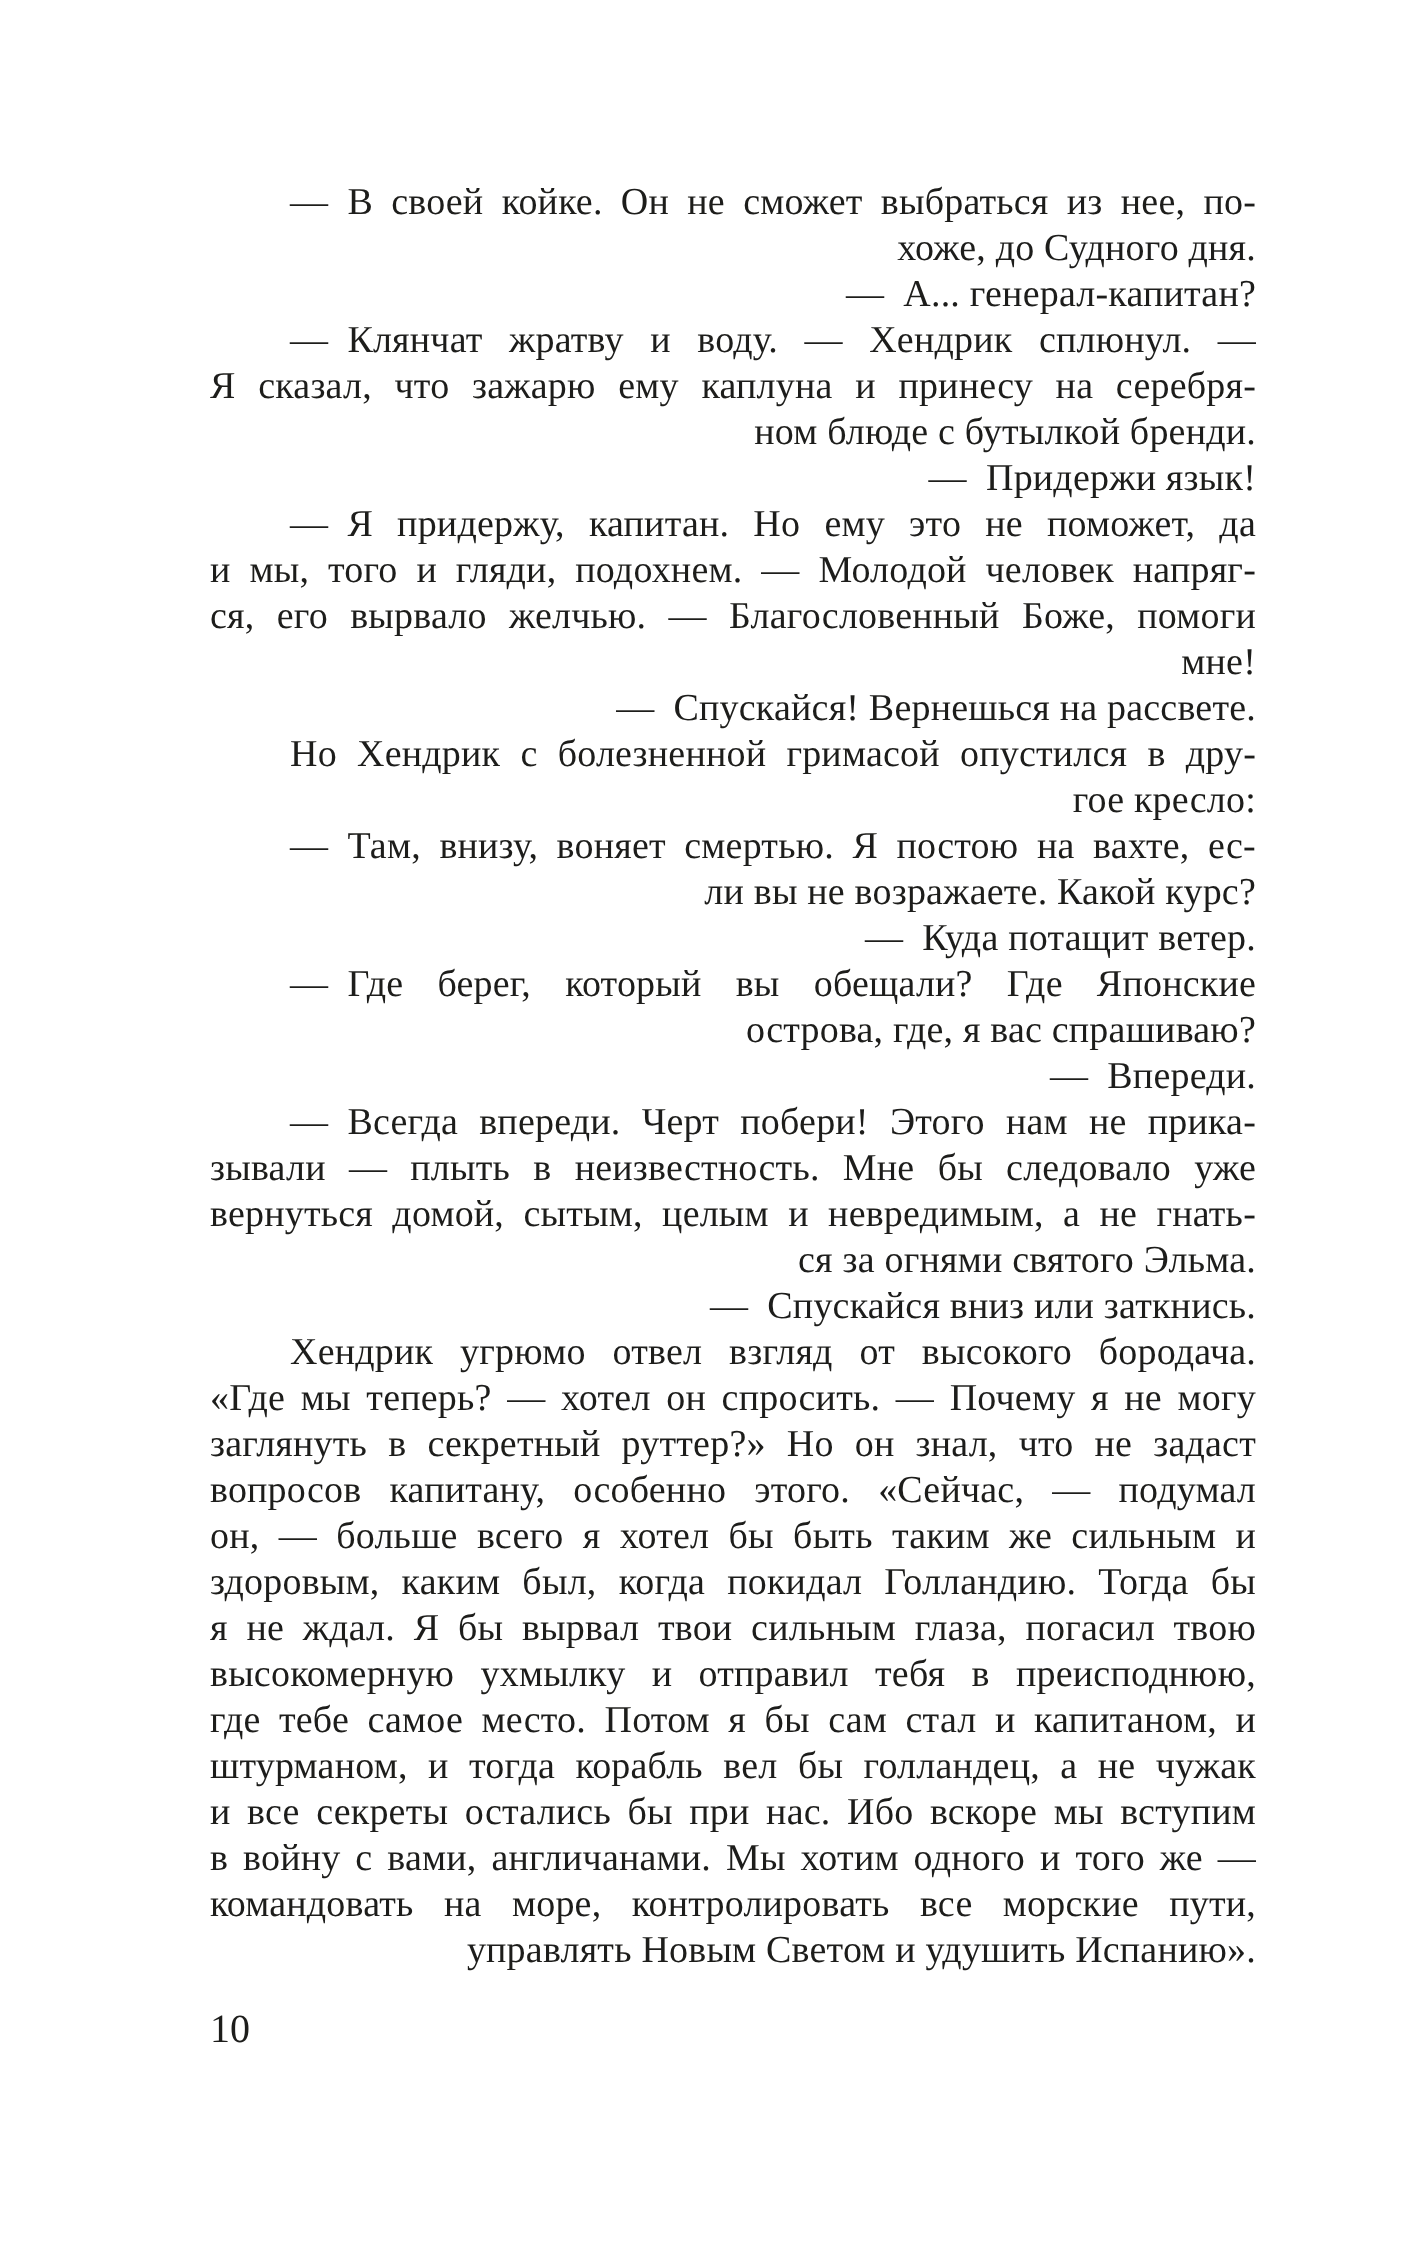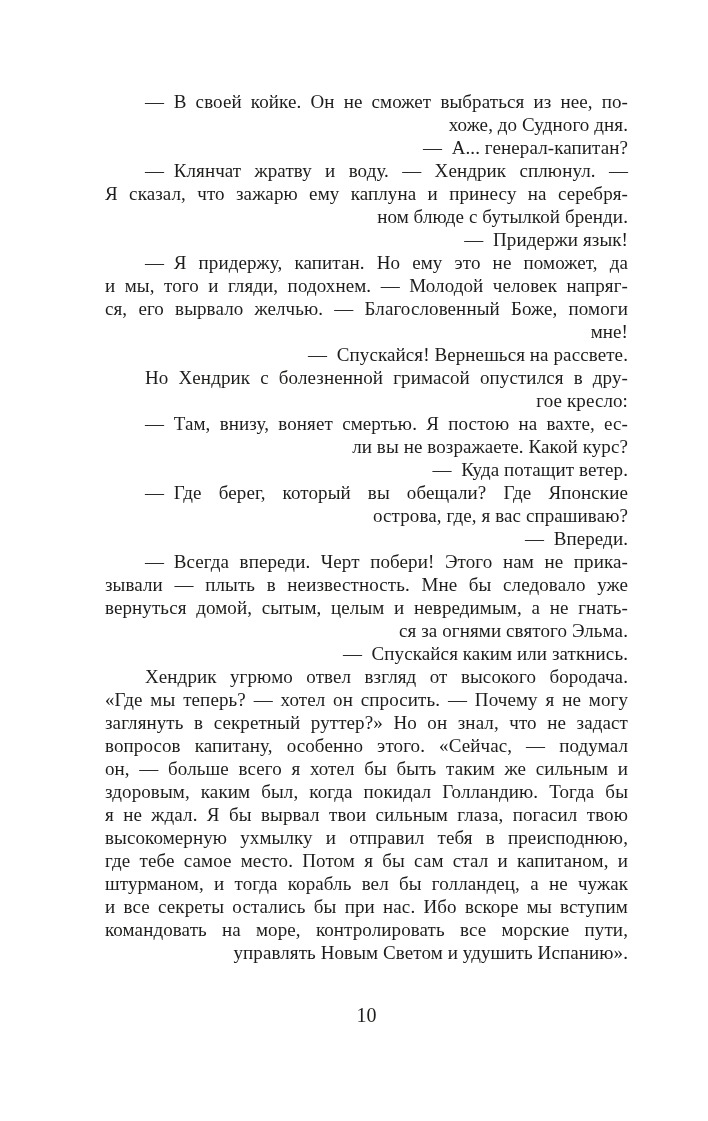--- a/index.html
+++ b/index.html
@@ -31,21 +31,21 @@
     overflow:visible;
   }
   .ln.jl {
     text-align:justify;
     text-align-last:justify;
   }
   .ln.in { text-indent:40px; }
   .folio {
     position:absolute;
     left:105px; top:1005px; width:523px;
-    text-align:center;
+    text-align:left;
     color:var(--ink);
     font-size:20px;
     line-height:20px;
   }
 </style>
 </head>
 <body>
 
 <div class="book-page">
   <div class="text-column">
@@ -66,29 +66,30 @@
     <div class="ln in jl">— Там, внизу, воняет смертью. Я постою на вахте, ес-</div>
     <div class="ln">ли вы не возражаете. Какой курс?</div>
     <div class="ln in">— Куда потащит ветер.</div>
     <div class="ln in jl">— Где берег, который вы обещали? Где Японские</div>
     <div class="ln">острова, где, я вас спрашиваю?</div>
     <div class="ln in">— Впереди.</div>
     <div class="ln in jl">— Всегда впереди. Черт побери! Этого нам не прика-</div>
     <div class="ln jl">зывали — плыть в неизвестность. Мне бы следовало уже</div>
     <div class="ln jl">вернуться домой, сытым, целым и невредимым, а не гнать-</div>
     <div class="ln">ся за огнями святого Эльма.</div>
-    <div class="ln in">— Спускайся каким или заткнись.</div>
+    <div class="ln in">— Спускайся вниз или заткнись.</div>
     <div class="ln in jl">Хендрик угрюмо отвел взгляд от высокого бородача.</div>
     <div class="ln jl">«Где мы теперь? — хотел он спросить. — Почему я не могу</div>
     <div class="ln jl">заглянуть в секретный руттер?» Но он знал, что не задаст</div>
     <div class="ln jl">вопросов капитану, особенно этого. «Сейчас, — подумал</div>
     <div class="ln jl">он, — больше всего я хотел бы быть таким же сильным и</div>
     <div class="ln jl">здоровым, каким был, когда покидал Голландию. Тогда бы</div>
     <div class="ln jl">я не ждал. Я бы вырвал твои сильным глаза, погасил твою</div>
     <div class="ln jl">высокомерную ухмылку и отправил тебя в преисподнюю,</div>
     <div class="ln jl">где тебе самое место. Потом я бы сам стал и капитаном, и</div>
     <div class="ln jl">штурманом, и тогда корабль вел бы голландец, а не чужак</div>
     <div class="ln jl">и все секреты остались бы при нас. Ибо вскоре мы вступим</div>
+    <div class="ln jl">в войну с вами, англичанами. Мы хотим одного и того же —</div>
     <div class="ln jl">командовать на море, контролировать все морские пути,</div>
     <div class="ln">управлять Новым Светом и удушить Испанию».</div>
   </div>
   <div class="folio">10</div>
 </div>
 
 </body></html>

